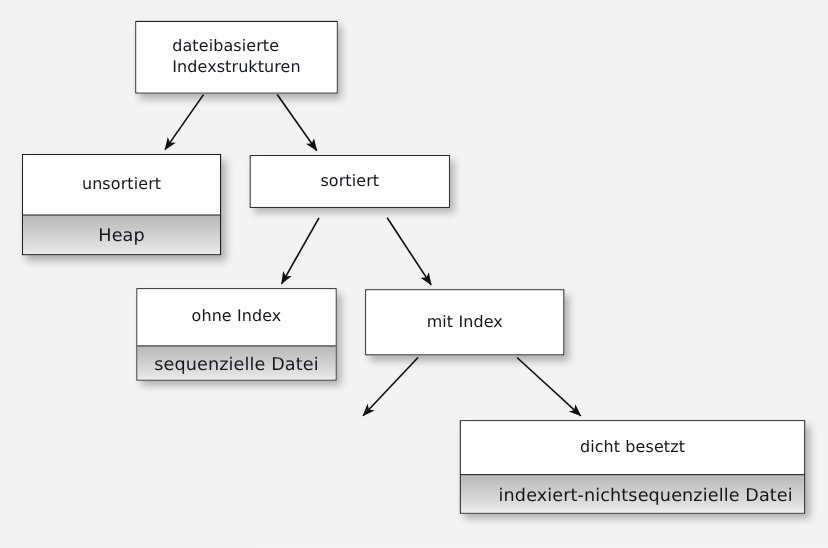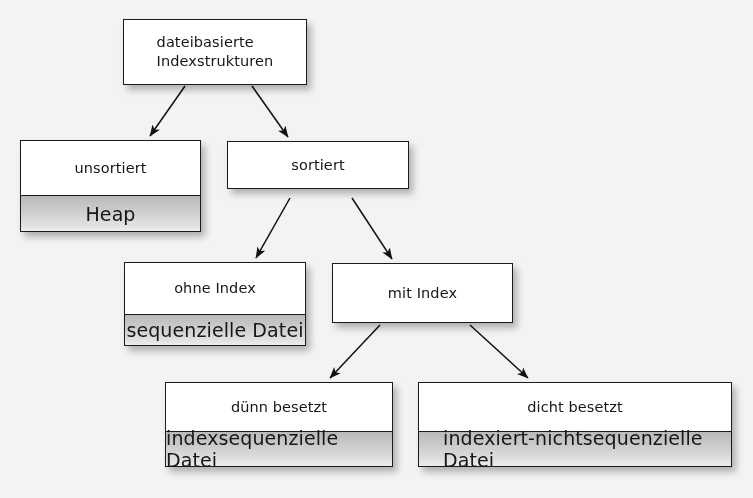--- a/index.html
+++ b/index.html
@@ -43,21 +43,21 @@
   }
   .cell.head {
     background: #ffffff;
     font-size: 14.5px;
     line-height: 1.28;
     flex: 1 1 auto;
   }
   .cell.detail {
     background: linear-gradient(to bottom, #b9b9b9 0%, #c9c9c9 35%, #e2e2e2 85%, #ededed 100%);
     border-top: 1.6px solid #1b1b1b;
-    font-size: 19px;
+    font-size: 16px;
     flex: 0 0 auto;
   }
 </style>
 </head>
 <body>
 
 <div id="canvas">
 
   <svg class="edges" width="753" height="498" viewBox="0 0 753 498">
     <defs>
@@ -95,23 +95,19 @@
 
   <div class="node" style="left: 124px; top: 262px; width: 182px; height: 84px;">
     <div class="cell head">ohne Index</div>
     <div class="cell detail" style="height: 31px;">sequenzielle Datei</div>
   </div>
 
   <div class="node" style="left: 332px; top: 263px; width: 181px; height: 60px;">
     <div class="cell head">mit Index</div>
   </div>
 
-  <div class="node" style="left: 165px; top: 382px; width: 228px; height: 85px;">
-    <div class="cell head">dünn besetzt</div>
-    <div class="cell detail" style="height: 35px;">indexsequenzielle Datei</div>
-  </div>
 
   <div class="node" style="left: 418px; top: 382px; width: 314px; height: 85px;">
     <div class="cell head">dicht besetzt</div>
     <div class="cell detail" style="height: 35px; padding-left: 24px;">indexiert-nichtsequenzielle Datei</div>
   </div>
 
 </div>
 
 </body></html>

